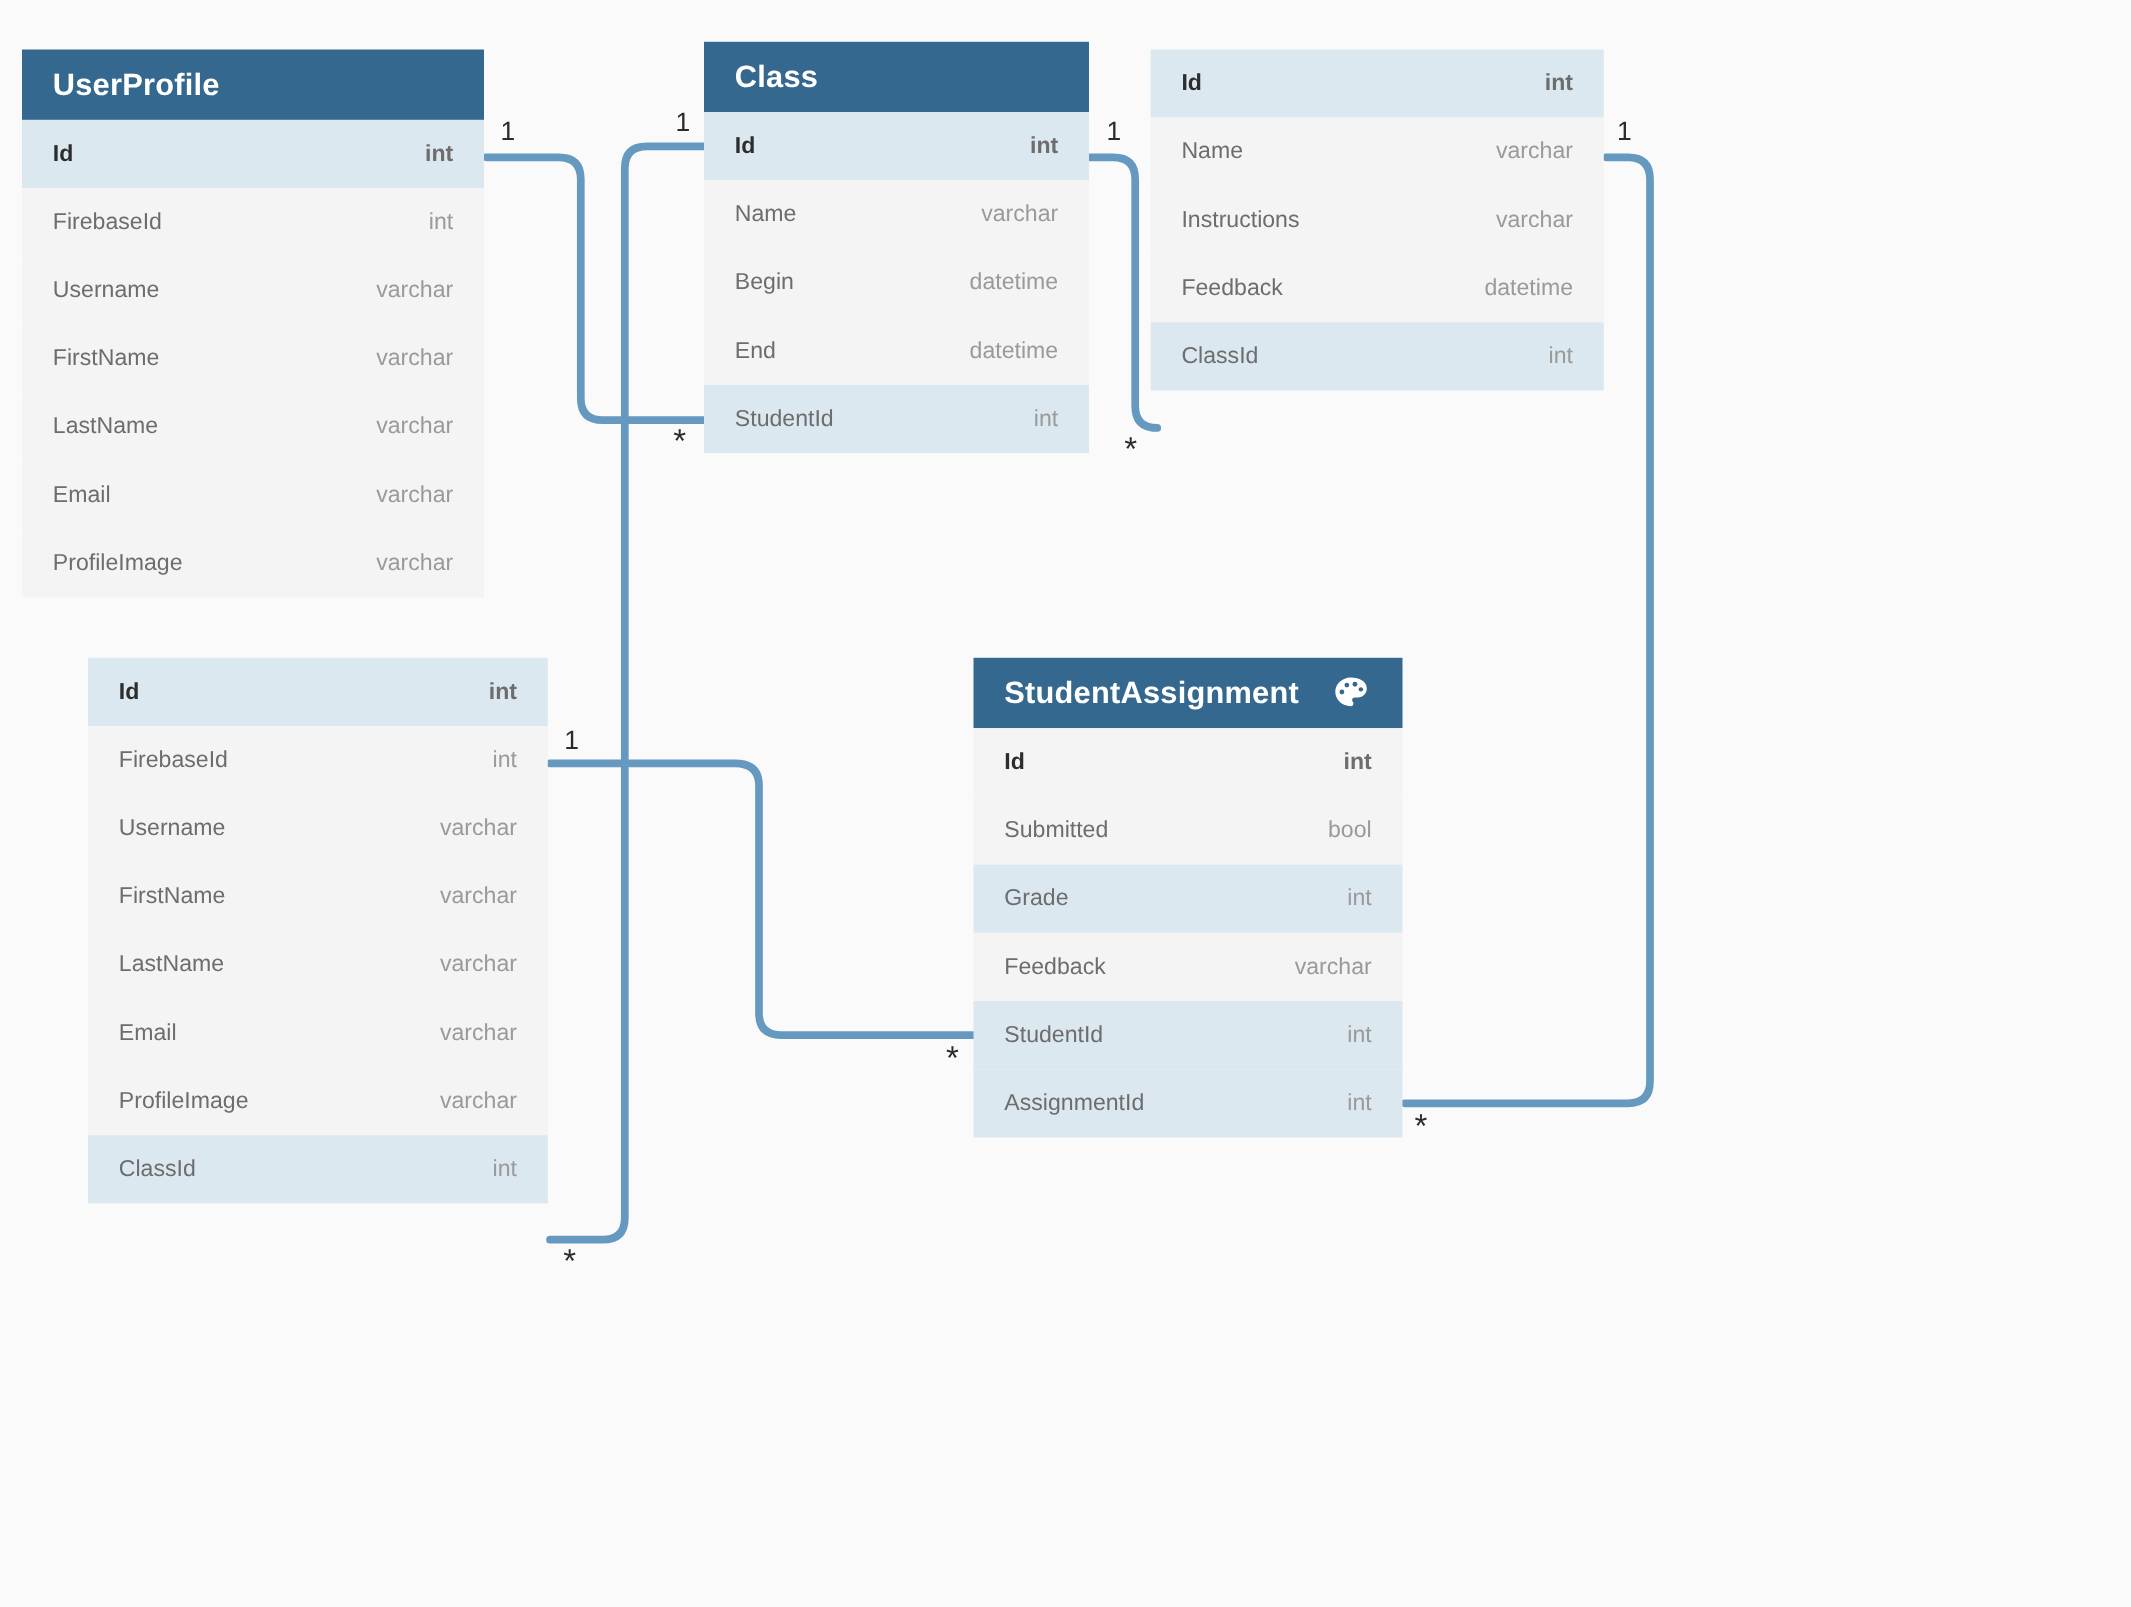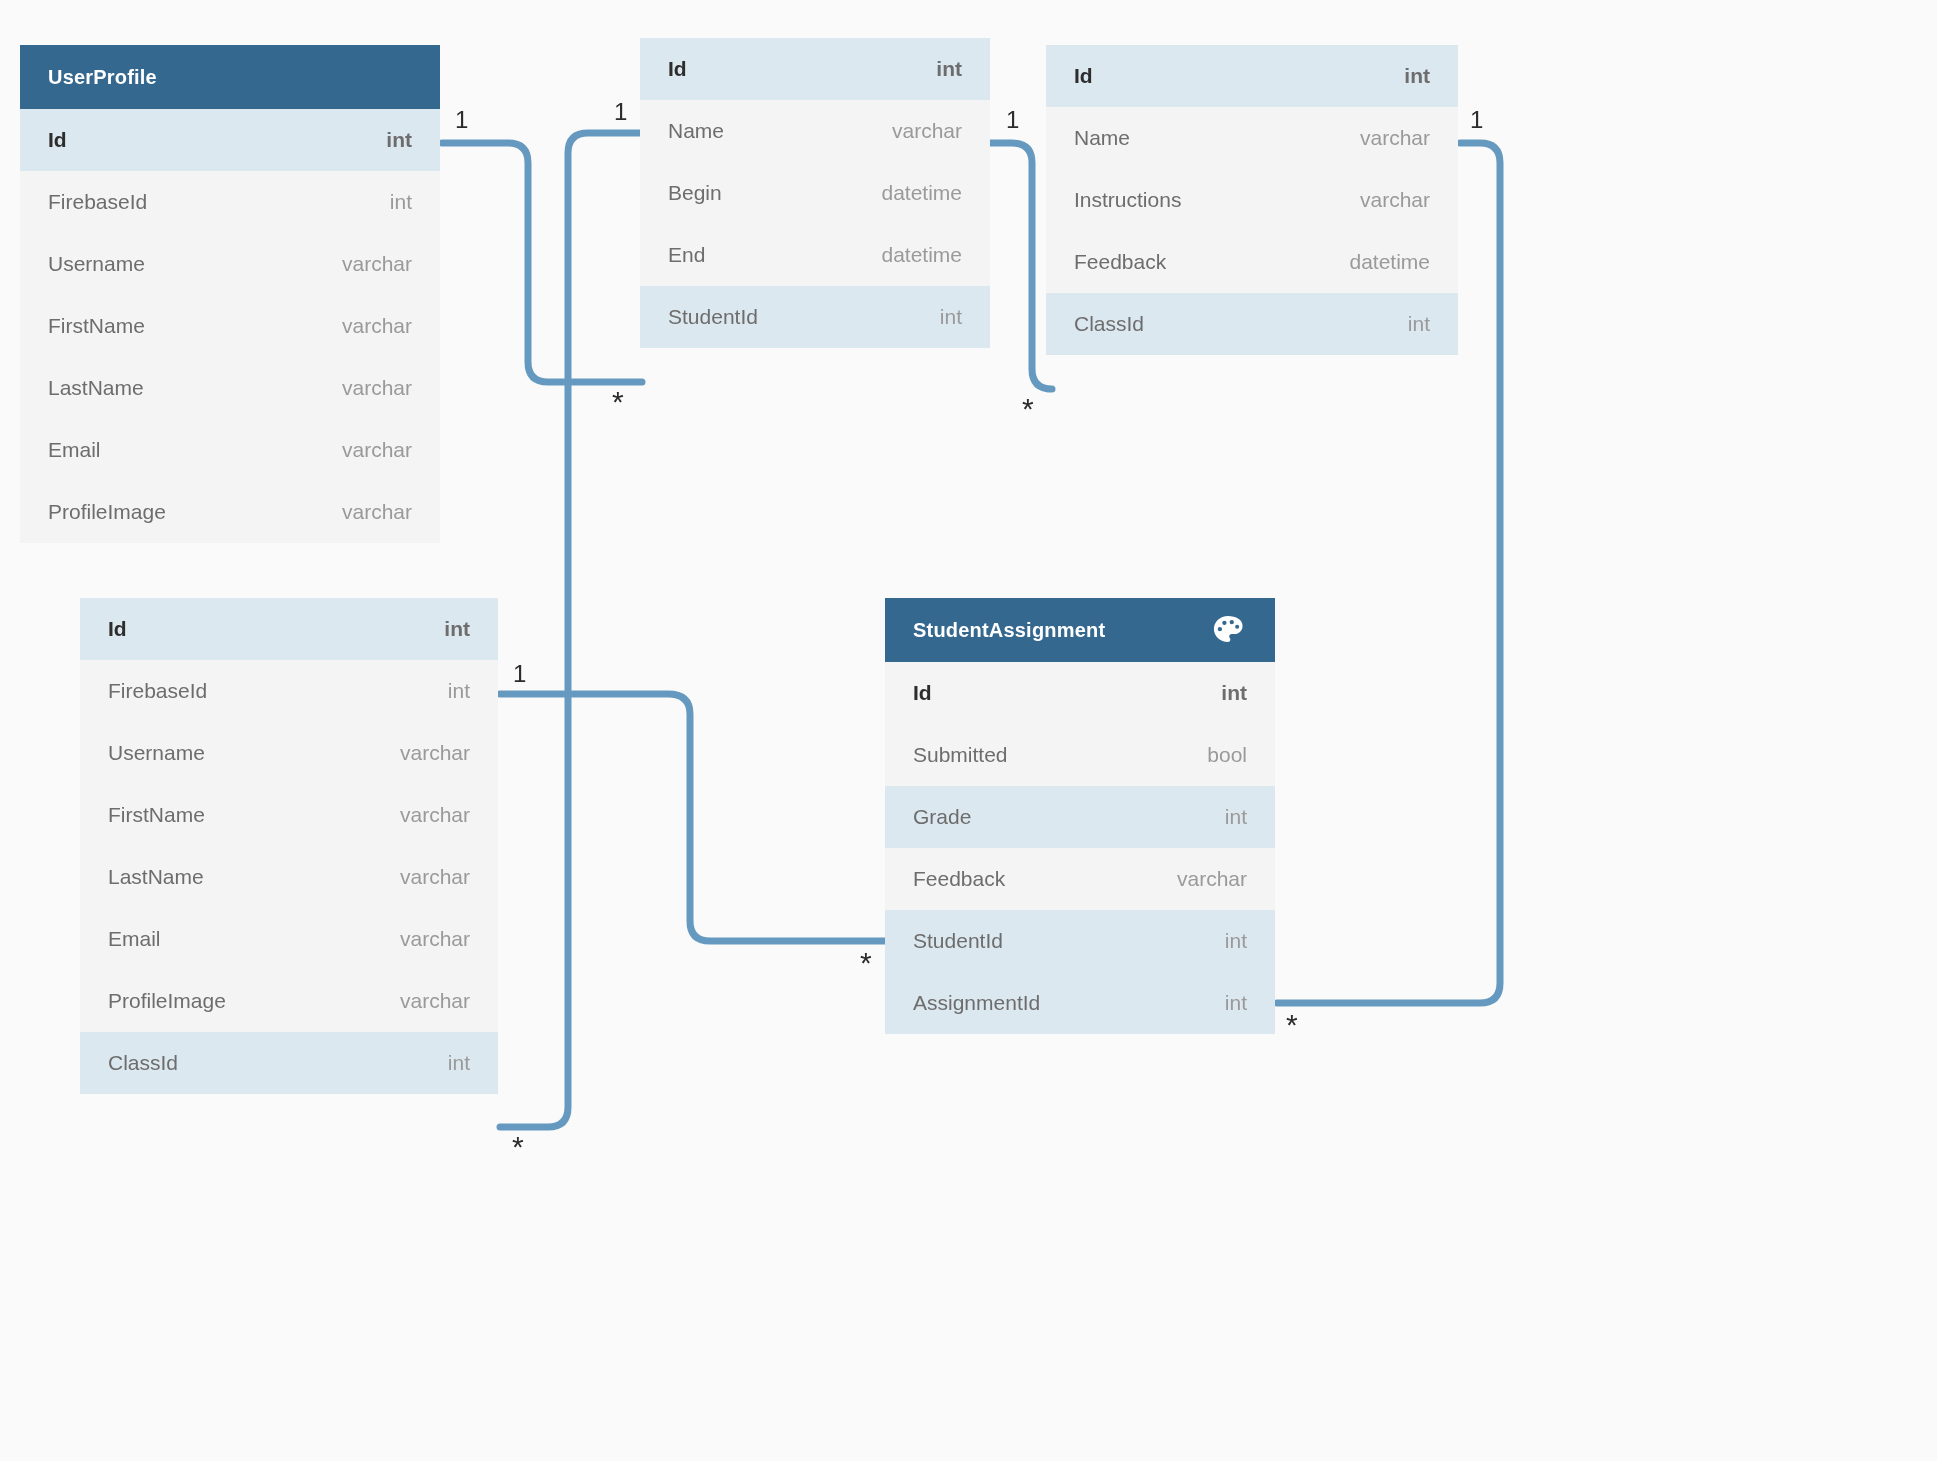--- a/index.html
+++ b/index.html
@@ -29,21 +29,21 @@
     pointer-events: none;
   }
   .entity {
     position: absolute;
     box-sizing: border-box;
   }
   .entity-header {
     background: #35688f;
     color: #ffffff;
     font-weight: bold;
-    font-size: 20px;
+    font-size: 28px;
     letter-spacing: 0.2px;
     height: 64px;
     display: flex;
     align-items: center;
     padding: 0 28px;
     justify-content: space-between;
   }
   .entity-title {
     white-space: nowrap;
   }
@@ -138,20 +138,23 @@
         <div class="attr-row">
           <span class="attr-name">Email</span>
           <span class="attr-type">varchar</span>
         </div>
         <div class="attr-row">
           <span class="attr-name">ProfileImage</span>
           <span class="attr-type">varchar</span>
         </div>
       </div>
       <div class="entity" style="left: 640px; top: 38px; width: 350px;">
+        <div class="entity-header">
+          <span class="entity-title">Class</span>
+        </div>
         <div class="attr-row alt key">
           <span class="attr-name">Id</span>
           <span class="attr-type">int</span>
         </div>
         <div class="attr-row">
           <span class="attr-name">Name</span>
           <span class="attr-type">varchar</span>
         </div>
         <div class="attr-row">
           <span class="attr-name">Begin</span>

